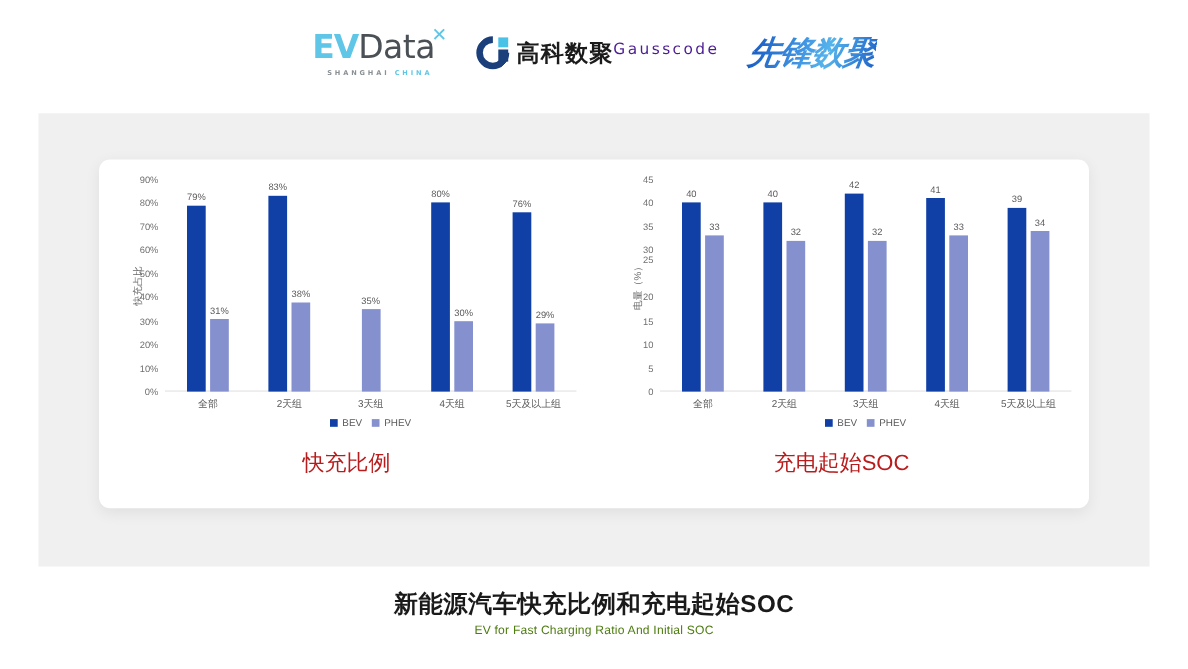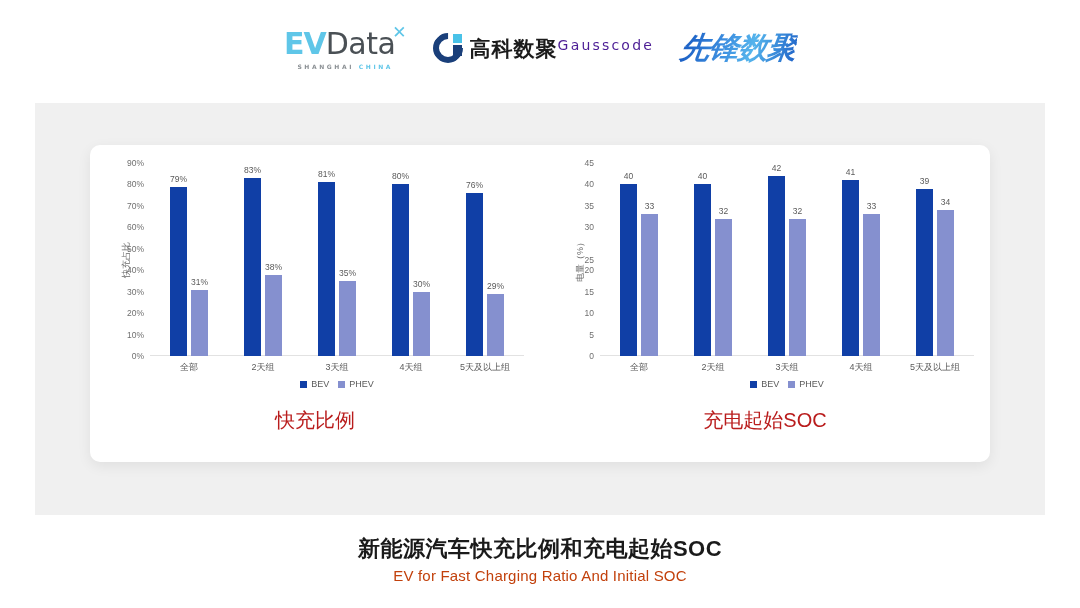--- a/index.html
+++ b/index.html
@@ -119,21 +119,21 @@
     font-size:20px; color:#b91c1c; font-weight:400;
   }
 
   
   .main-title {
     position:absolute; left:0; top:534px; width:1080px; text-align:center;
     font-size:22px; font-weight:700; color:#1a1a1a; letter-spacing:0.5px;
   }
   .sub-title {
     position:absolute; left:0; top:567px; width:1080px; text-align:center;
-    font-size:15px; color:#c2410c; letter-spacing:0.2px;
+    font-size:11px; color:#4d7c0f; letter-spacing:0.2px;
   }
 </style>
 </head>
 <body>
 
 <div class="page">
 
   <div class="logo-bar">
 
     <div class="logo-evdata">
@@ -199,23 +199,20 @@
                   <div class="bar bev" style="height: 177.989px;">
                     <span class="vlab">83%</span>
                   </div>
                   <div class="bar phev" style="height: 81.4889px;">
                     <span class="vlab">38%</span>
                   </div>
                 </div>
               </div>
               <div class="group">
                 <div class="bars">
-                  <div class="bar bev" style="height: 173.7px;">
-                    <span class="vlab">81%</span>
-                  </div>
                   <div class="bar phev" style="height: 75.0556px;">
                     <span class="vlab">35%</span>
                   </div>
                 </div>
               </div>
               <div class="group">
                 <div class="bars">
                   <div class="bar bev" style="height: 171.556px;">
                     <span class="vlab">80%</span>
                   </div>
@@ -256,21 +253,21 @@
           <div class="chart-title">快充比例</div>
         </div>
         <div class="chart-block">
           <div class="plot">
             <div class="ylabel">电量（%）</div>
             <div class="yticks">
               <div class="ytick" style="top: 0px;">45</div>
               <div class="ytick" style="top: 21.4444px;">40</div>
               <div class="ytick" style="top: 42.8889px;">35</div>
               <div class="ytick" style="top: 64.3333px;">30</div>
-              <div class="ytick" style="top: 97px; margin-left: 14px;">25</div>
+              <div class="ytick" style="top: 73px; margin-left: 14px;">25</div>
               <div class="ytick" style="top: 107.222px;">20</div>
               <div class="ytick" style="top: 128.667px;">15</div>
               <div class="ytick" style="top: 150.111px;">10</div>
               <div class="ytick" style="top: 171.556px;">5</div>
               <div class="ytick" style="top: 193px;">0</div>
             </div>
             <div class="axis-line"></div>
             <div class="groups">
               <div class="group">
                 <div class="bars">

